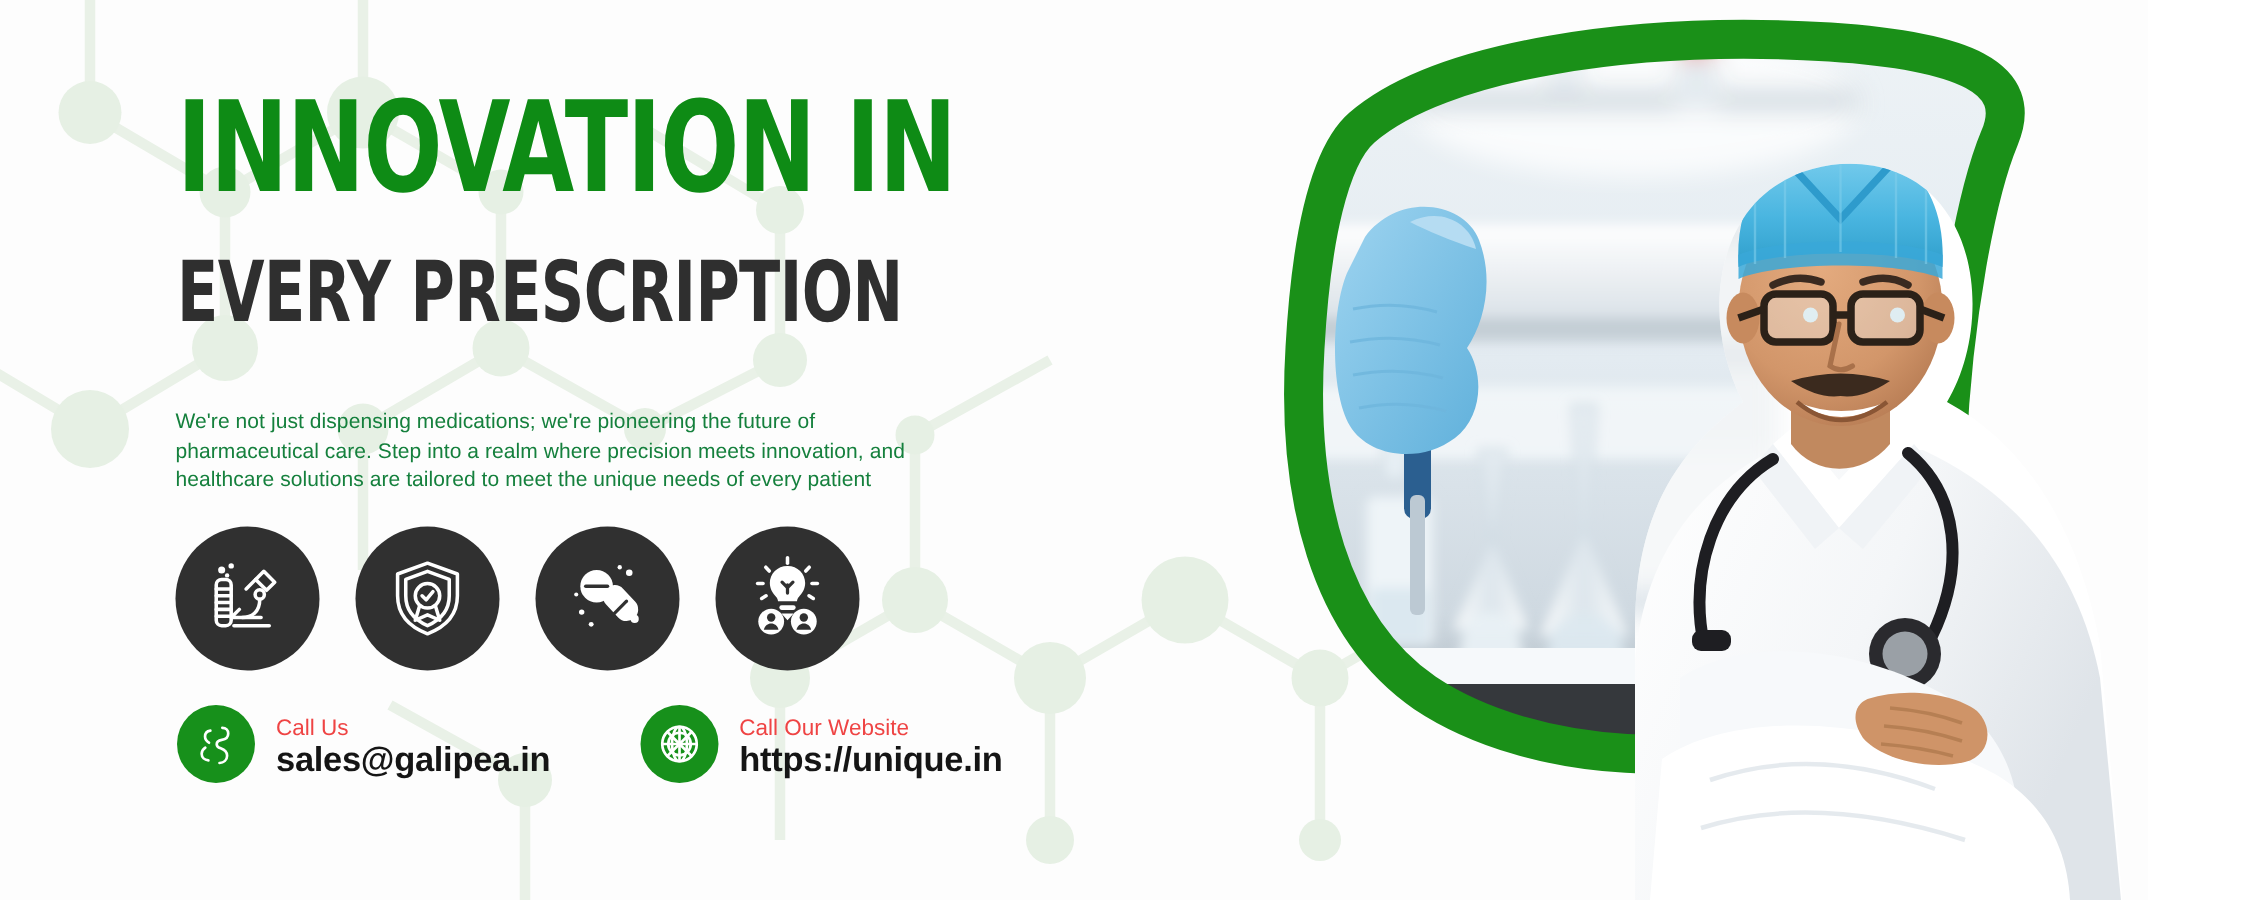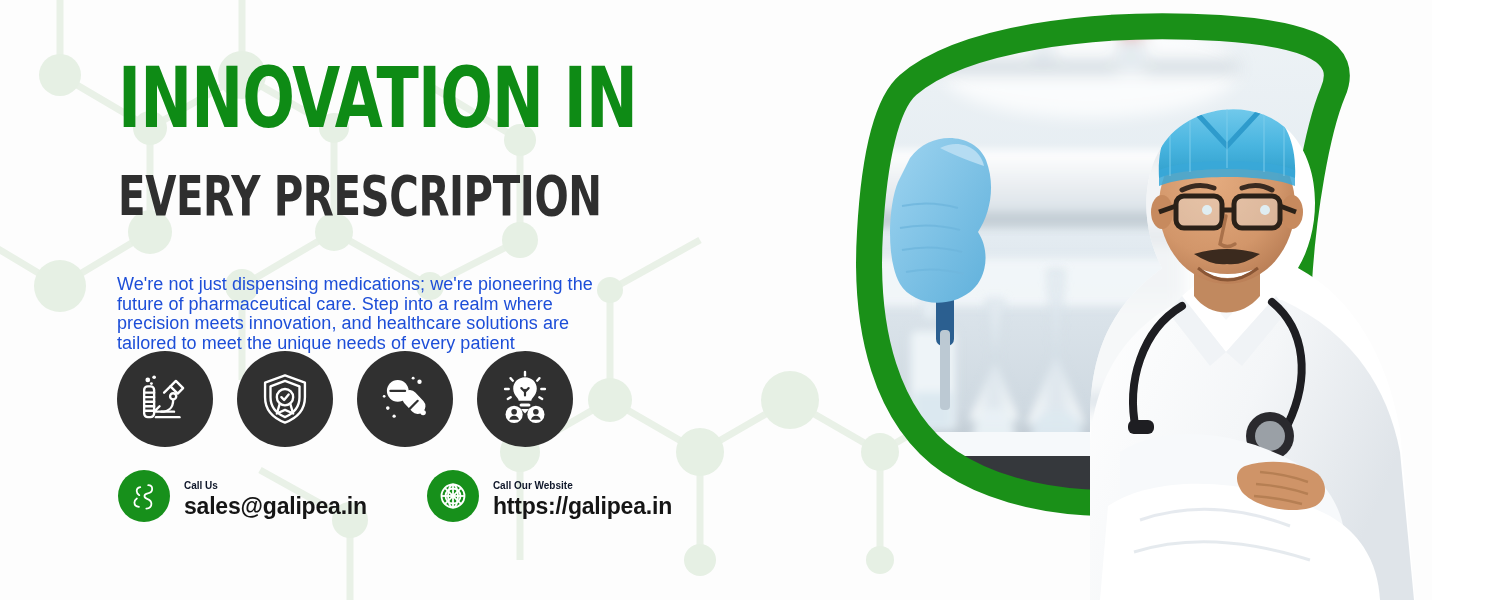--- a/index.html
+++ b/index.html
@@ -30,41 +30,41 @@
     position:absolute;left:118px;top:168px;
     font-family:"DejaVu Sans Condensed","Liberation Sans Narrow","Liberation Sans",sans-serif;
     font-weight:700;font-stretch:condensed;
     font-size:56px;line-height:56px;letter-spacing:-0.5px;
     color:#2f2f2f;
     transform:scaleX(0.80);transform-origin:left center;
     white-space:nowrap;
   }
   .body-copy{
     position:absolute;left:117px;top:257px;width:505px;
-    font-size:18px;line-height:19.5px;color:#1d4ed8;
+    font-size:14px;line-height:19.5px;color:#15803d;
     letter-spacing:0.05px;
   }
 
   
   .feature-row{position:absolute;left:117px;top:351px;display:flex;gap:24px;}
   .feature-badge{
     width:96px;height:96px;border-radius:50%;
     background:#303030;display:flex;align-items:center;justify-content:center;
   }
   .feature-badge svg{display:block;}
 
   
   .contact-row{position:absolute;left:118px;top:470px;display:flex;align-items:center;gap:0;}
   .contact-item{display:flex;align-items:center;}
   .contact-circle{
     width:52px;height:52px;border-radius:50%;
     background:#17901b;display:flex;align-items:center;justify-content:center;flex:0 0 auto;
   }
   .contact-text{margin-left:14px;}
-  .contact-label{font-size:10px;color:#0f172a;line-height:19px;font-weight:bold;}
+  .contact-label{font-size:15px;color:#ef4444;line-height:19px;}
   .contact-value{font-size:23px;font-weight:700;color:#151515;line-height:22px;letter-spacing:-0.2px;}
   .contact-gap{width:60px;}
 
   
   .art{position:absolute;left:790px;top:0;width:710px;height:600px;}
 </style>
 </head>
 <body>
 
 <div id="banner">
@@ -433,19 +433,19 @@
             <circle cx="16" cy="16" r="7.5"></circle>
             <ellipse cx="16" cy="16" rx="5" ry="11.5"></ellipse>
             <path d="M4.5 16h23"></path>
             <path d="M16 4.5v23"></path>
             <path d="M7.8 7.8l16.4 16.4"></path>
             <path d="M24.2 7.8L7.8 24.2"></path>
           </svg>
         </div>
         <div class="contact-text">
           <div class="contact-label">Call Our Website</div>
-          <div class="contact-value">https://galipea.in</div>
+          <div class="contact-value">https://unique.in</div>
         </div>
       </div>
     </div>
 
   </div>
 </div>
 
 </body></html>

